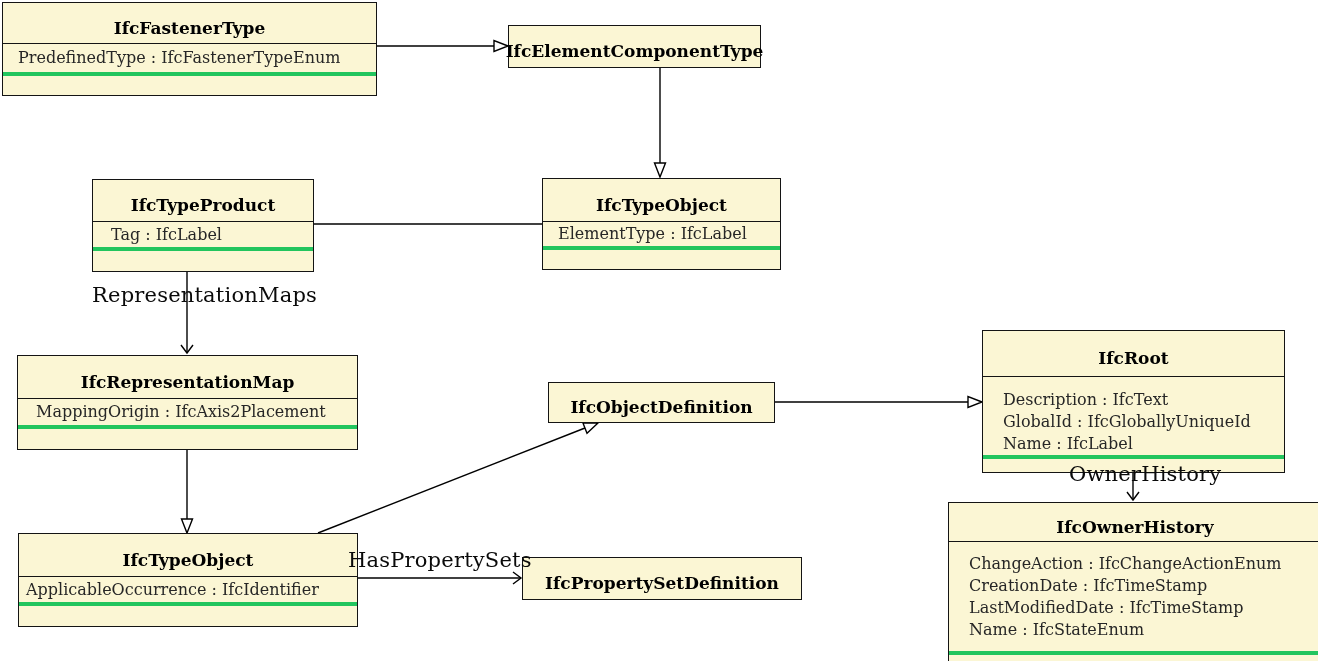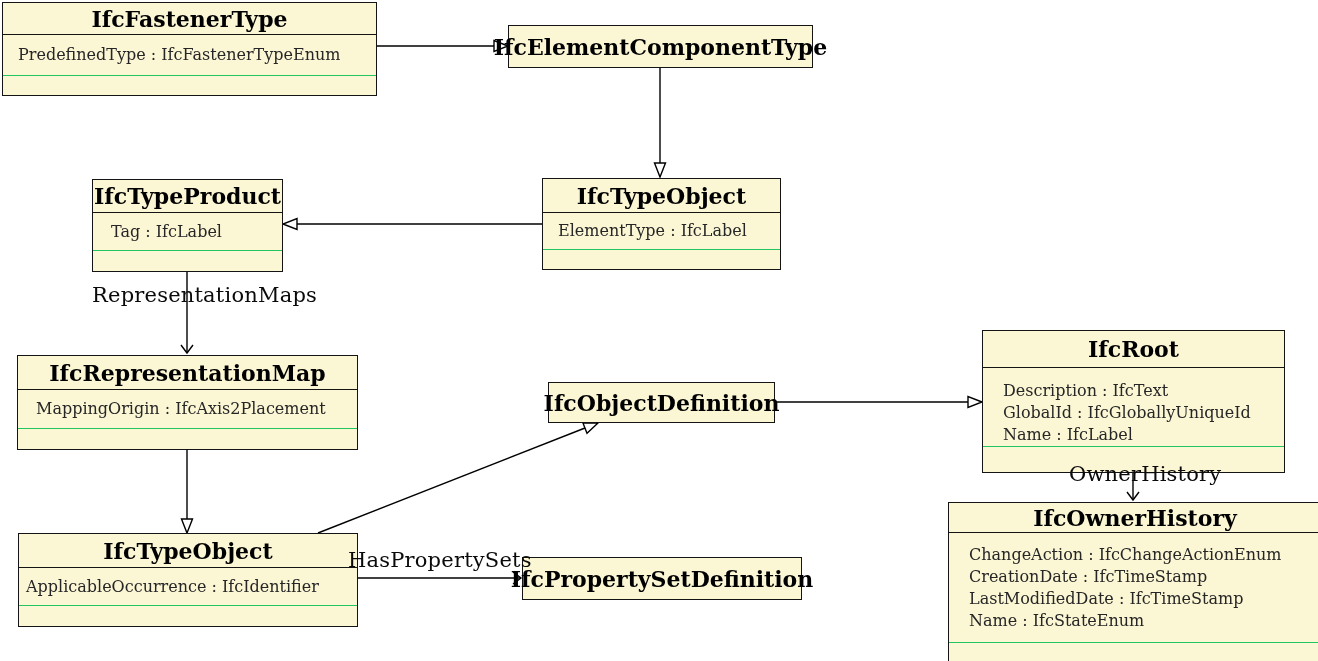--- a/index.html
+++ b/index.html
@@ -13,28 +13,29 @@
   .edges{position:absolute;left:0;top:0;z-index:1;}
   .node{
     position:absolute;z-index:2;
     background:#fbf6d4;
     border:1.5px solid #141414;
     box-sizing:border-box;
     display:flex;flex-direction:column;
   }
   .node-title{
     display:flex;align-items:center;justify-content:center;
-    font-weight:bold;font-size:22px;color:#000;
+    font-weight:bold;font-size:17px;color:#000;
     border-bottom:1px solid #141414;
     flex:0 0 auto;
+    margin-top:9px;
   }
   .node.single .node-title{border-bottom:none;flex:1 1 auto;}
   .node-attrs{
     flex:1 1 auto;
-    border-bottom:1px solid #22c55e;
+    border-bottom:4px solid #22c55e;
     display:flex;flex-direction:column;justify-content:center;
     padding-left:15px;padding-right:4px;
     font-size:16px;color:#262626;
     line-height:22px;
   }
   .node-attrs.wide-pad{padding-left:20px;}
   .node-footer{flex:0 0 auto;}
   .edge-label{
     position:absolute;z-index:3;
     font-size:21px;color:#0a0a0a;
@@ -98,25 +99,25 @@
   </svg>
 
   <div class="node" style="left:2px;top:2px;width:375px;height:94px;">
     <div class="node-title" style="height:31px;">IfcFastenerType</div>
     <div class="node-attrs">
       <div>PredefinedType : IfcFastenerTypeEnum</div>
     </div>
     <div class="node-footer" style="height:19px;"></div>
   </div>
 
-  <div class="node single" style="left:508px;top:25px;width:305px;height:43px;">
+  <div class="node single" style="left:508px;top:25px;width:253px;height:43px;">
     <div class="node-title">IfcElementComponentType</div>
   </div>
 
-  <div class="node" style="left:92px;top:179px;width:191px;height:93px;">
+  <div class="node" style="left:92px;top:179px;width:222px;height:93px;">
     <div class="node-title" style="height:32px;">IfcTypeProduct</div>
     <div class="node-attrs" style="padding-left:18px;">
       <div>Tag : IfcLabel</div>
     </div>
     <div class="node-footer" style="height:20px;"></div>
   </div>
 
   <div class="node" style="left:542px;top:178px;width:239px;height:92px;">
     <div class="node-title" style="height:33px;">IfcTypeObject</div>
     <div class="node-attrs">

